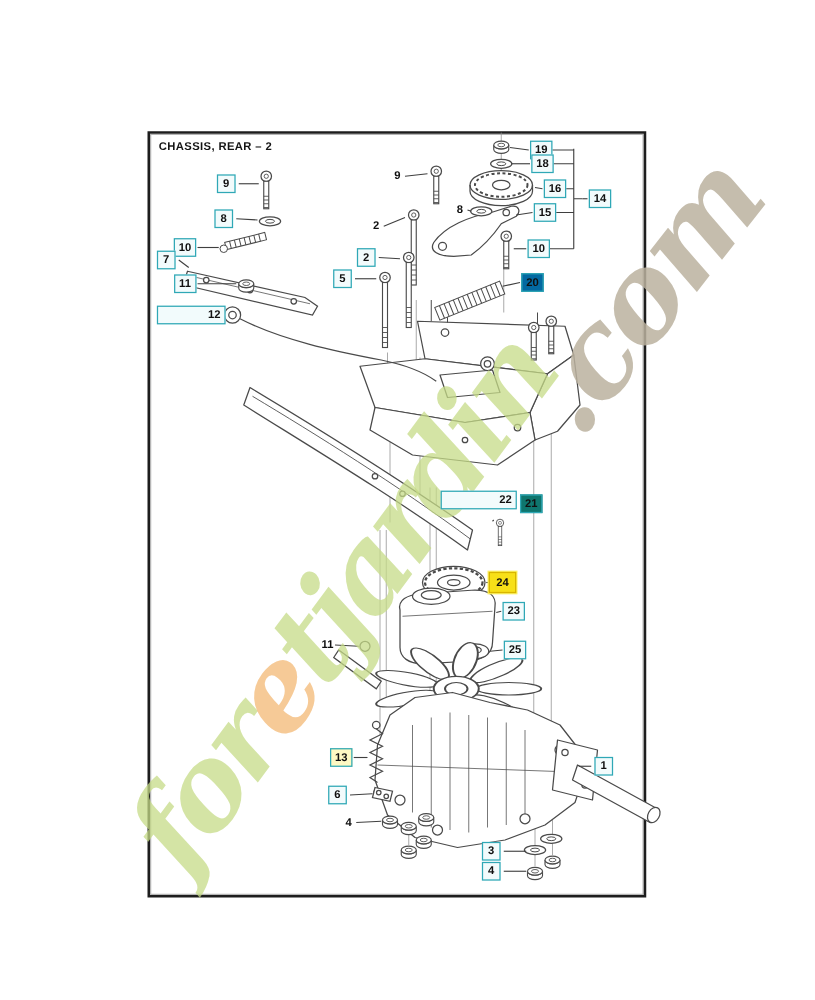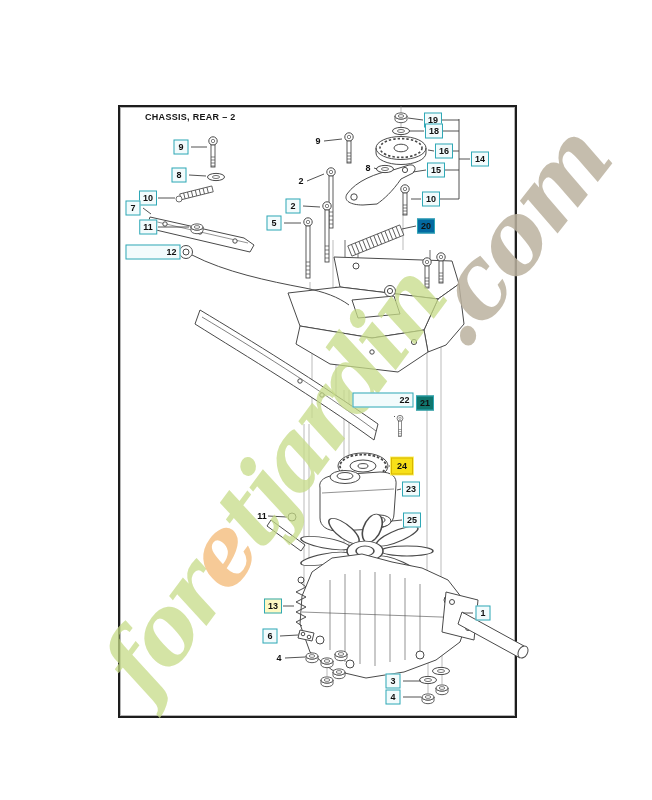--- a/index.html
+++ b/index.html
@@ -1,18 +1,18 @@
 <!DOCTYPE html>
 <html><head>
 <meta charset="utf-8">
 <style>
   html,body{margin:0;padding:0;background:#ffffff;}
   #page{position:relative;width:652px;height:800px;background:#fff;overflow:hidden;font-family:"Liberation Sans",sans-serif;}
   #frame{position:absolute;left:118px;top:105px;width:395px;height:609px;border:2px solid #1d1d1d;box-shadow:inset 0 0 0 1px #b5b5b5;background:#fff;z-index:1;}
-  #title{position:absolute;left:127px;top:112px;font-size:9px;font-weight:bold;color:#141414;letter-spacing:.3px;z-index:5;margin-left:18px;}
+  #title{position:absolute;left:127px;top:112px;font-size:9px;font-weight:bold;color:#141414;letter-spacing:.3px;z-index:5;}
   svg#art{position:absolute;left:0;top:0;z-index:2;}
   .wm{position:absolute;z-index:3;font-family:"DejaVu Serif",serif;font-style:italic;font-weight:bold;line-height:.8;white-space:nowrap;pointer-events:none;}
   .wm-main{left:124px;top:648px;font-size:92px;letter-spacing:-5px;transform:rotate(-53.5deg);transform-origin:0 50%;}
   .wm-com{left:438px;top:295px;font-size:96px;letter-spacing:-3px;transform:rotate(-52deg);transform-origin:0 50%;}
   #labels .label{position:absolute;z-index:4;transform:translate(-50%,-50%);font-size:9px;font-weight:bold;color:#101010;text-align:center;line-height:1;}
   #labels .label.box{background:#f2fbfc;border:1.5px solid #2fa8b6;padding:2px 3px;min-width:7px;}
   #labels .label.plain{padding:1px;}
   #labels .label.highlight{background:#f7e018;border:1px solid #d8b500;padding:3px 5px;box-shadow:0 0 0 1px #fbf06a;}
 </style>
 </head>

